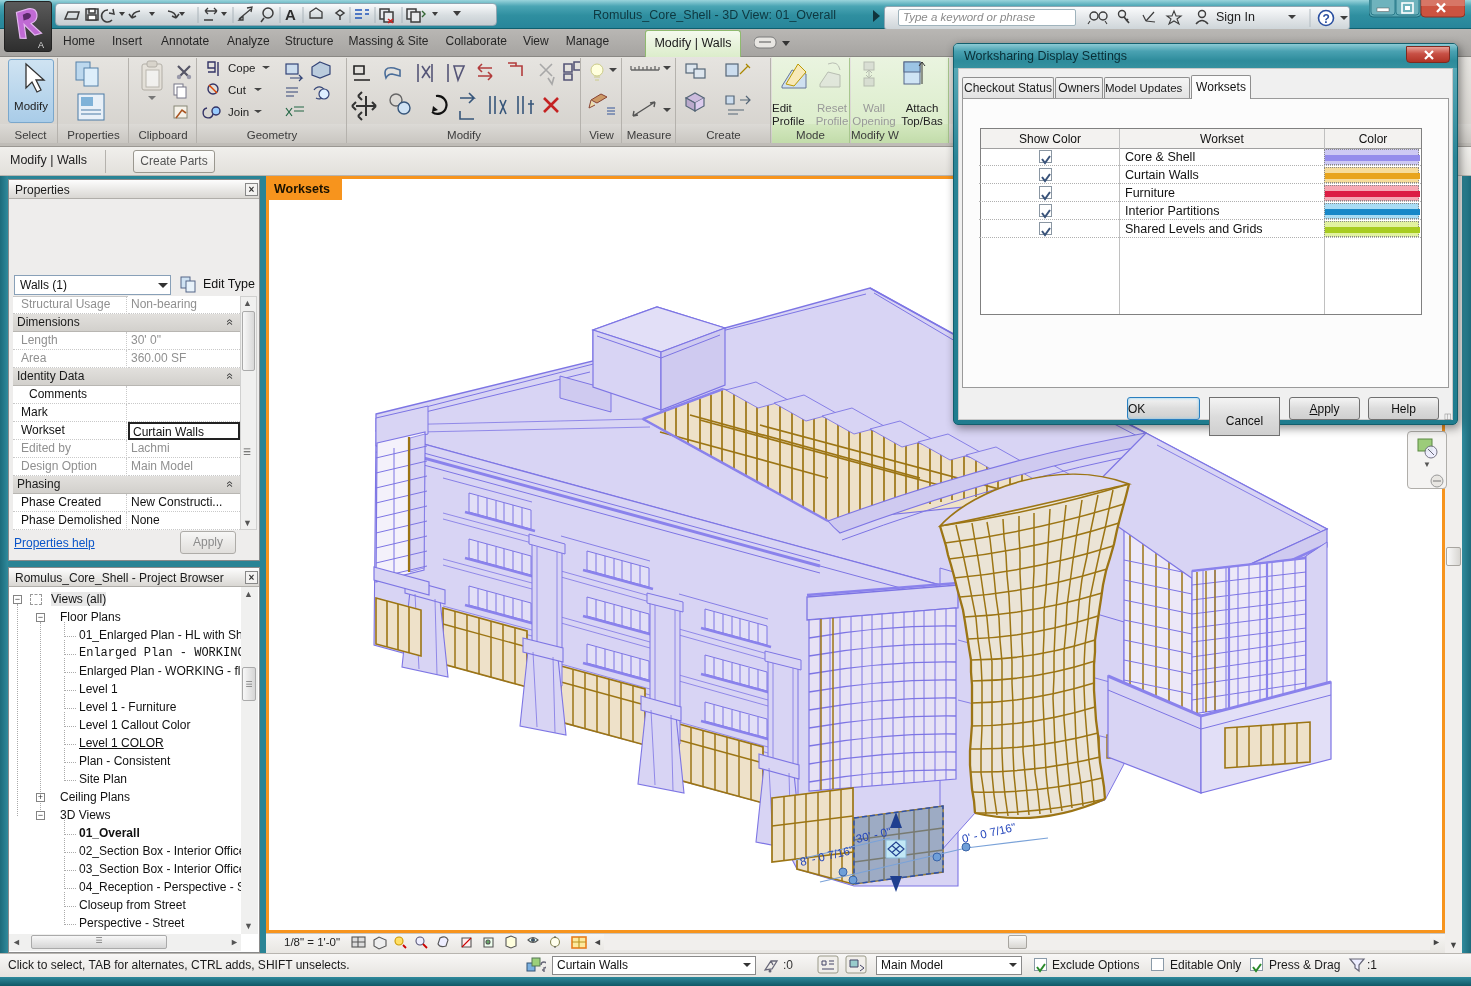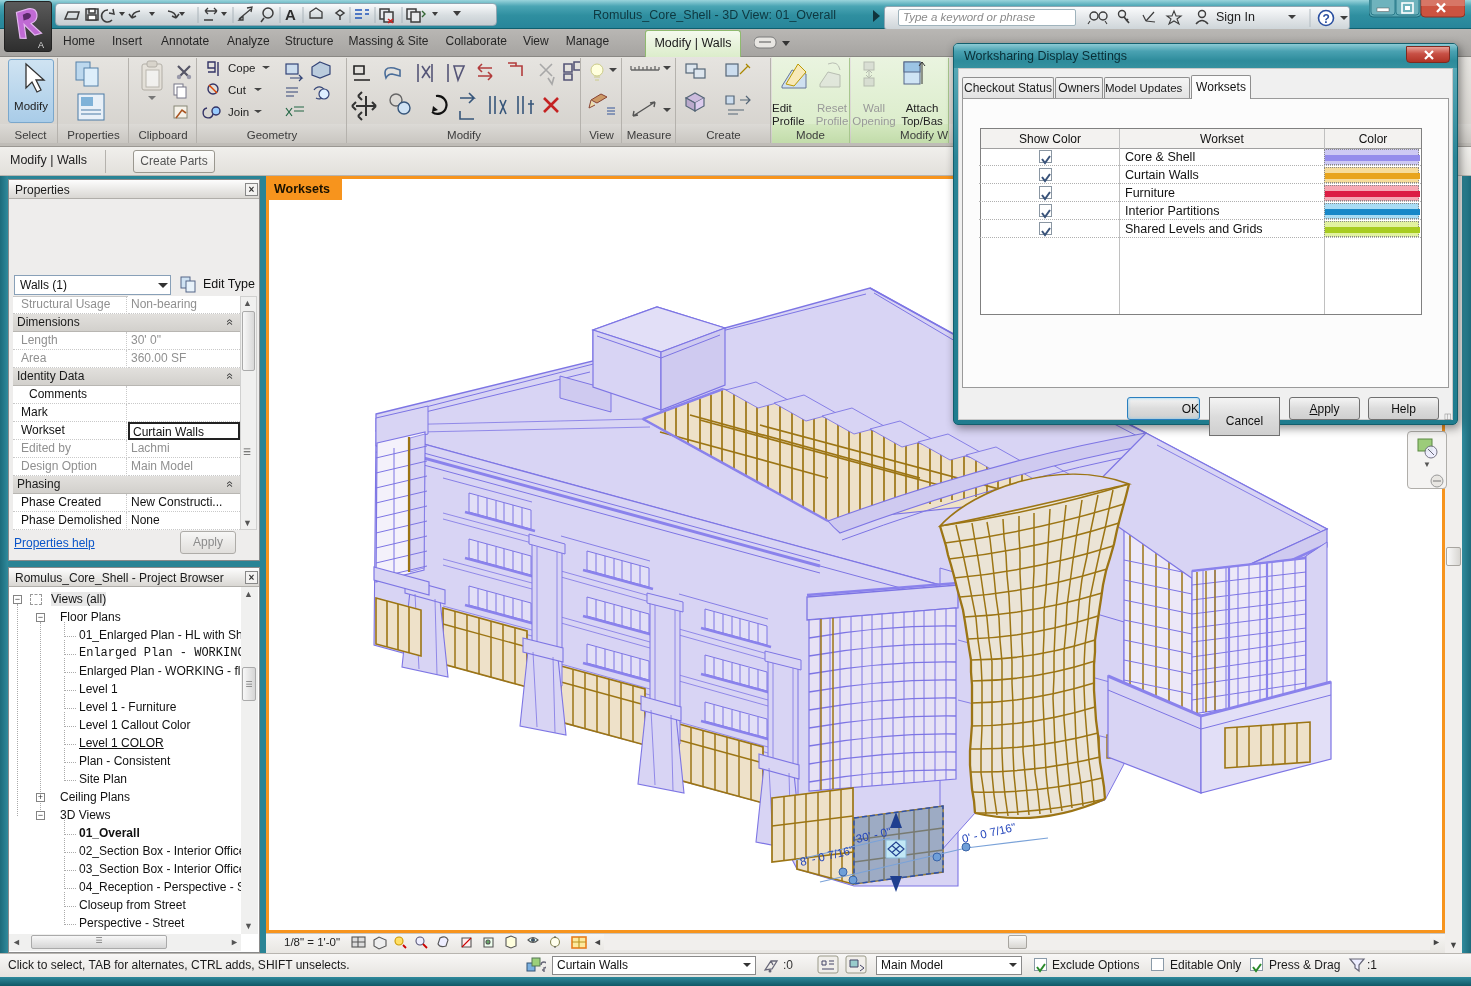--- a/index.html
+++ b/index.html
@@ -127,21 +127,21 @@
 <div class="tx" style="left:623px;top:129px;width:52px;text-align:center;font-size:11.5px;color:#3c3c3c">Measure</div>
 <div class="abs" style="left:770px;top:58px;width:1px;height:85px;background:#b5b2ad"></div>
 <div class="tx" style="left:677px;top:129px;width:93px;text-align:center;font-size:11.5px;color:#3c3c3c">Create</div>
 <div class="abs" style="left:772px;top:57px;width:77px;height:86px;background:linear-gradient(#eaf4e0,#d8ebc6)"></div>
 <div class="abs" style="left:772px;top:124px;width:77px;height:19px;background:linear-gradient(#d4e8c0,#c2dcaa)"></div>
 <div class="abs" style="left:849px;top:58px;width:1px;height:85px;background:#a8c78e"></div>
 <div class="tx" style="left:772px;top:129px;width:77px;text-align:center;font-size:11.5px;color:#3c3c3c">Mode</div>
 <div class="abs" style="left:851px;top:57px;width:97px;height:86px;background:linear-gradient(#eaf4e0,#d8ebc6)"></div>
 <div class="abs" style="left:851px;top:124px;width:97px;height:19px;background:linear-gradient(#d4e8c0,#c2dcaa)"></div>
 <div class="abs" style="left:948px;top:58px;width:1px;height:85px;background:#a8c78e"></div>
-<div class="tx" style="left:851px;top:129px;width:97px;text-align:right;font-size:11.5px;color:#3c3c3c">Modify W</div>
+<div class="tx" style="left:851px;top:129px;width:97px;text-align:left;font-size:11.5px;color:#3c3c3c">Modify W</div>
 <div class="abs" style="left:8px;top:59px;width:46px;height:64px;background:linear-gradient(#cfe3f2,#a9cce8);border:1px solid #7aa7cc;border-radius:3px"></div>
 <svg class="abs" style="left:18px;top:62px" width="28" height="34">
     <path d="M8,2 L8,26 L14,20 L19,30 L23,28 L18,18 L26,18 Z" fill="#fff" stroke="#333" stroke-width="1.3"></path>
   </svg>
 <div class="tx" style="left:8px;top:100px;width:46px;text-align:center;font-size:11.5px;color:#222">Modify</div>
 <svg class="abs" style="left:70px;top:60px" width="44" height="62">
  <rect x="6" y="2" width="14" height="18" fill="#bcd8ee" stroke="#5580a8"></rect>
     <rect x="14" y="8" width="14" height="18" fill="#ddeefa" stroke="#5580a8"></rect>
  <rect x="8" y="34" width="26" height="26" fill="#e8f0f8" stroke="#4a7aa5"></rect>
     <rect x="11" y="37" width="12" height="9" fill="#7fb2d8"></rect>
@@ -933,16 +933,16 @@
     <div style="position:absolute;left:0;top:5px;width:95px;height:6px;background:#1888c8"></div>
   </div>
 <div class="abs" style="left:979px;top:237px;width:442px;height:1px;border-bottom:1px dotted #b0b0b0"></div>
 <div class="abs" style="left:1039px;top:222px;width:13px;height:13px;background:#fff;border:1px solid #8a96a2"><svg width="11" height="11">
       <path d="M2,5 l3,4 5,-7" stroke="#39537a" stroke-width="2" fill="none"></path>
     </svg></div>
 <div class="tx" style="left:1125px;top:222px;font-size:12.5px;color:#111">Shared Levels and Grids</div>
 <div class="abs" style="left:1324px;top:221px;width:95px;height:16px;border:1px dotted #888;background:#e2f2a0">
     <div style="position:absolute;left:0;top:5px;width:95px;height:6px;background:#a8cc20"></div>
   </div>
-<div class="abs" style="left:1127px;top:397px;width:73px;height:23px;background:linear-gradient(#f4f4f4,#dcdcdc 50%,#cfcfcf);border:1px solid #2a7fbf;box-shadow:0 0 3px #7ec9ef inset;border-radius:3px;font-size:12px;color:#111;text-align:right;padding-top:4px;z-index:3">OK</div>
+<div class="abs" style="left:1127px;top:397px;width:73px;height:23px;background:linear-gradient(#f4f4f4,#dcdcdc 50%,#cfcfcf);border:1px solid #2a7fbf;box-shadow:0 0 3px #7ec9ef inset;border-radius:3px;font-size:12px;color:#111;text-align:left;padding-top:4px;z-index:3">OK</div>
 <div class="abs" style="left:1209px;top:397px;width:71px;height:39px;background:linear-gradient(#f4f4f4,#dcdcdc 50%,#cfcfcf);border:1px solid #707070;border-radius:0;font-size:12px;color:#111;text-align:center;padding-top:16px;z-index:3">Cancel</div>
 <div class="abs" style="left:1289px;top:397px;width:71px;height:23px;background:linear-gradient(#f4f4f4,#dcdcdc 50%,#cfcfcf);border:1px solid #707070;border-radius:3px;font-size:12px;color:#111;text-align:center;padding-top:4px;z-index:3"><u>A</u>pply</div>
 <div class="abs" style="left:1368px;top:397px;width:71px;height:23px;background:linear-gradient(#f4f4f4,#dcdcdc 50%,#cfcfcf);border:1px solid #707070;border-radius:3px;font-size:12px;color:#111;text-align:center;padding-top:4px;z-index:3">Help</div>
 <div class="tx" style="left:1444px;top:412px;font-size:8px;color:#888;z-index:3">◫</div>
 </body></html>

